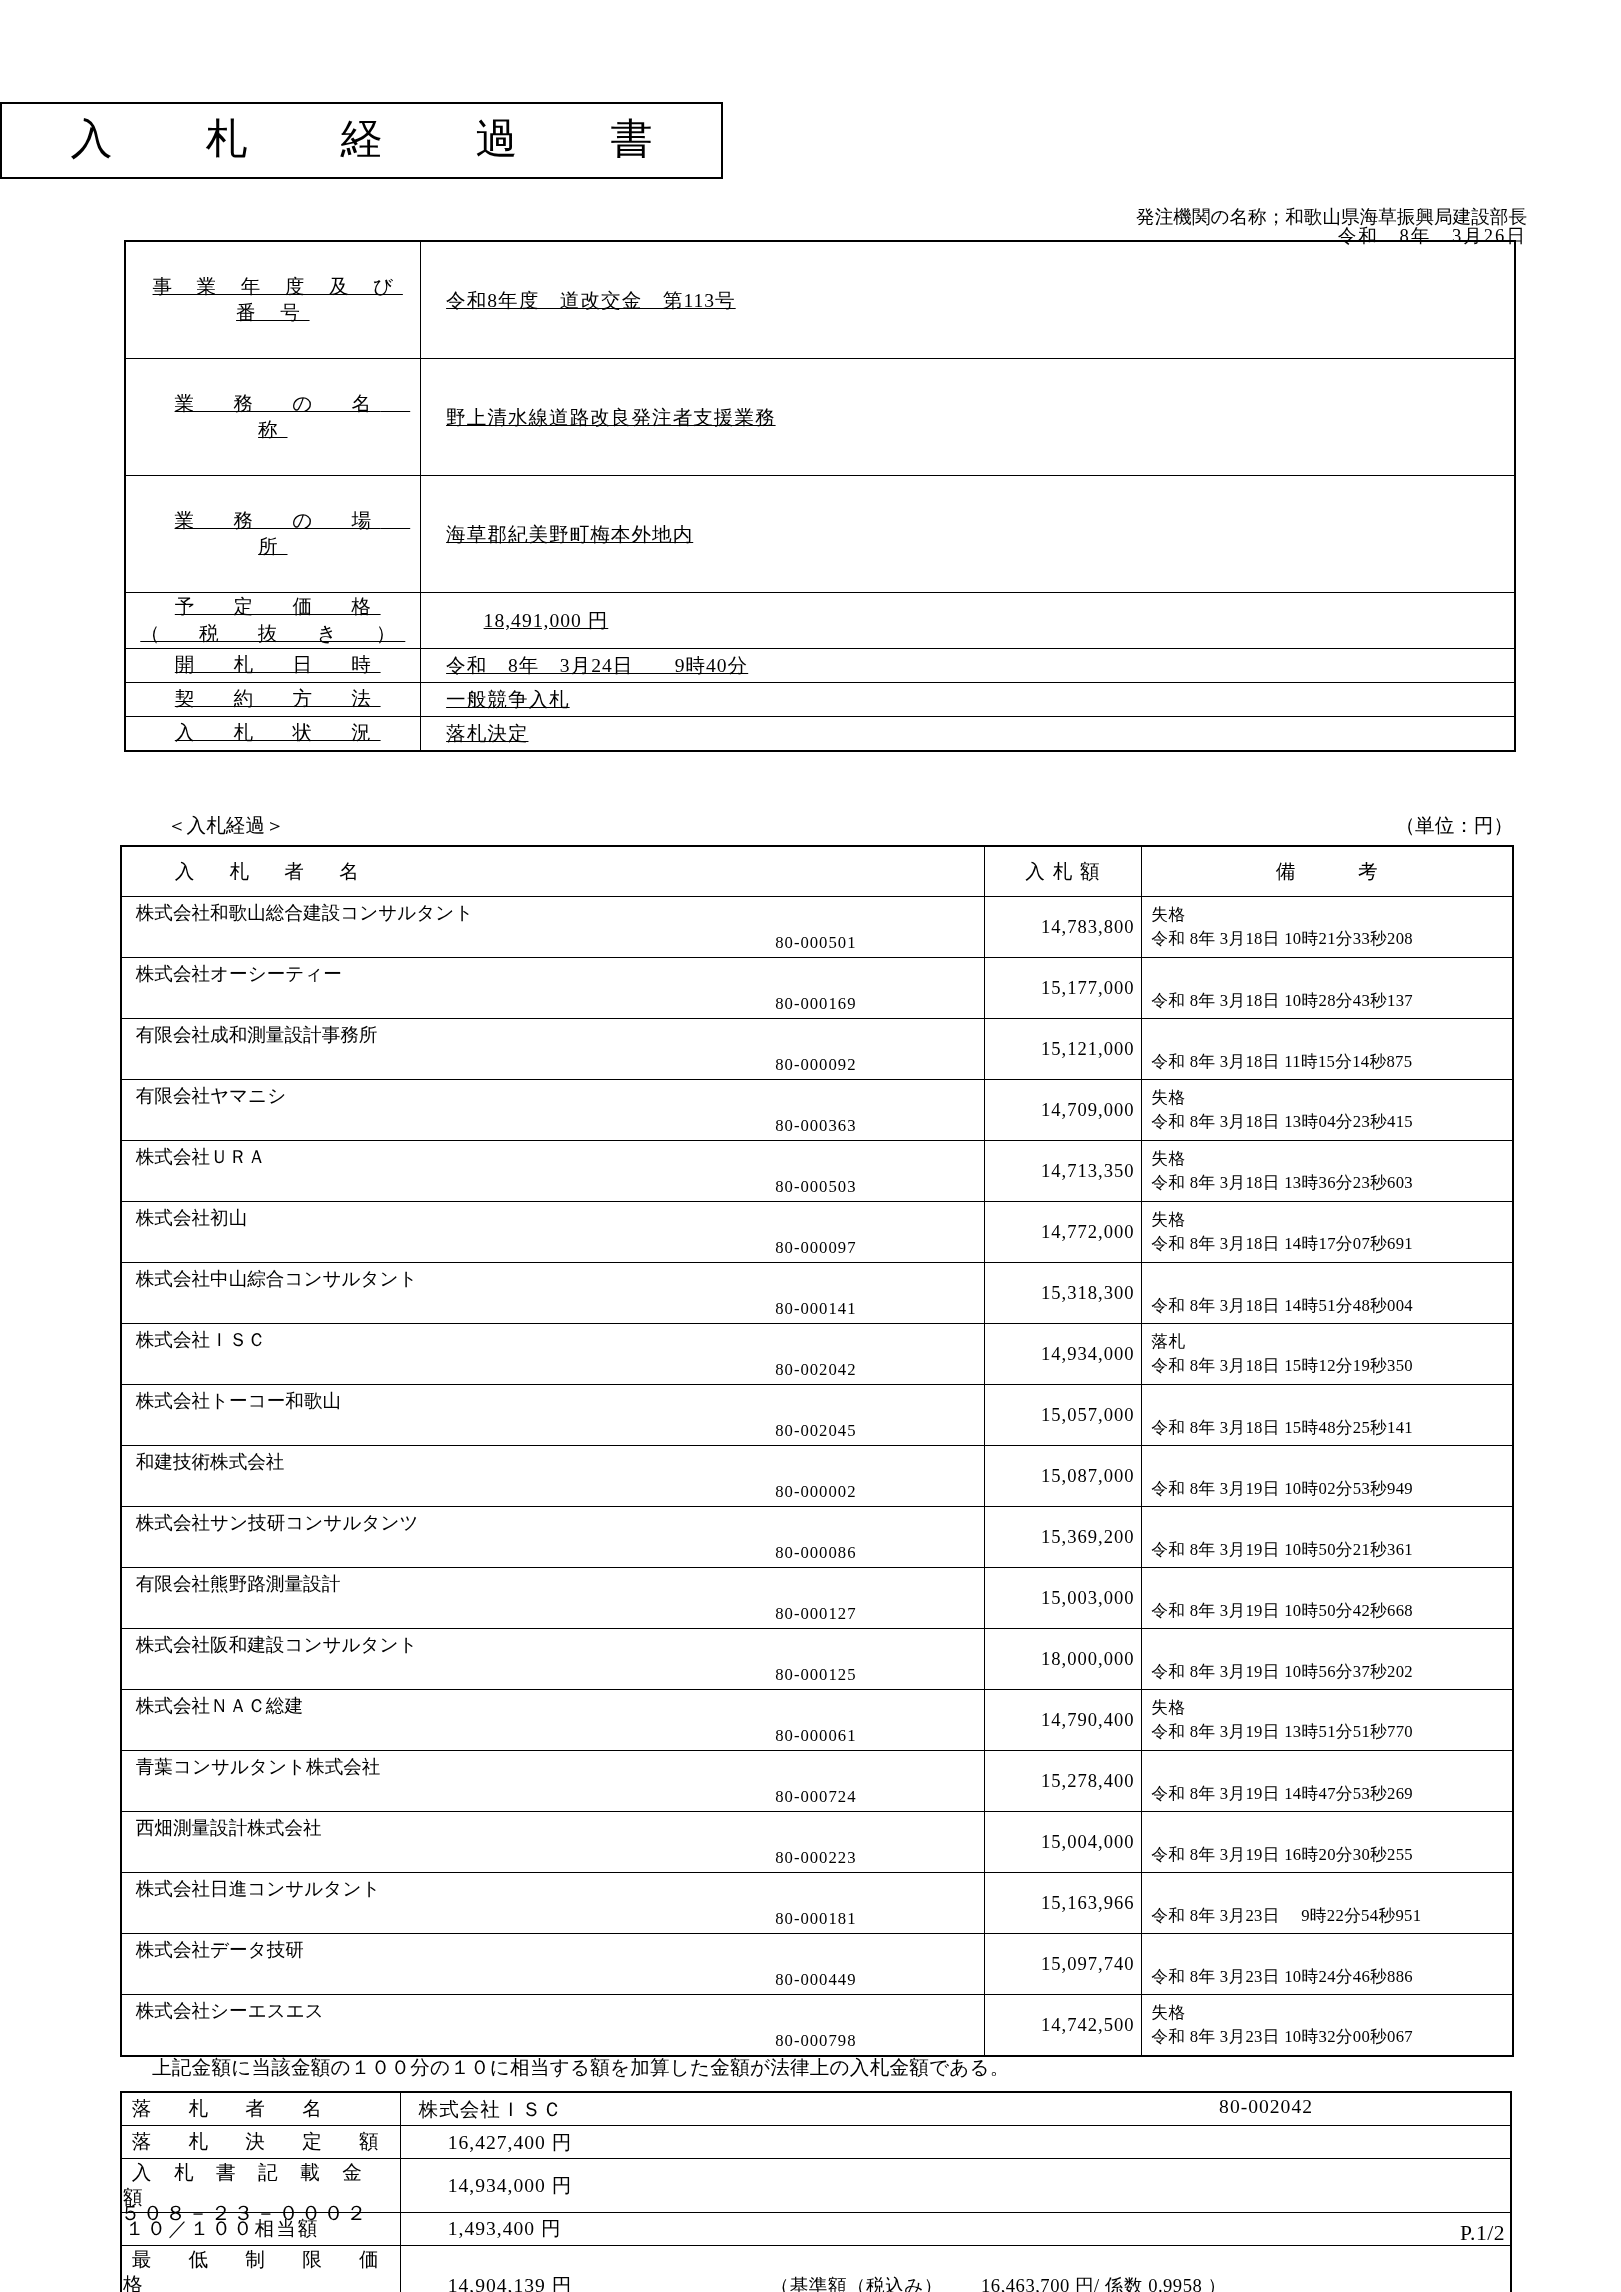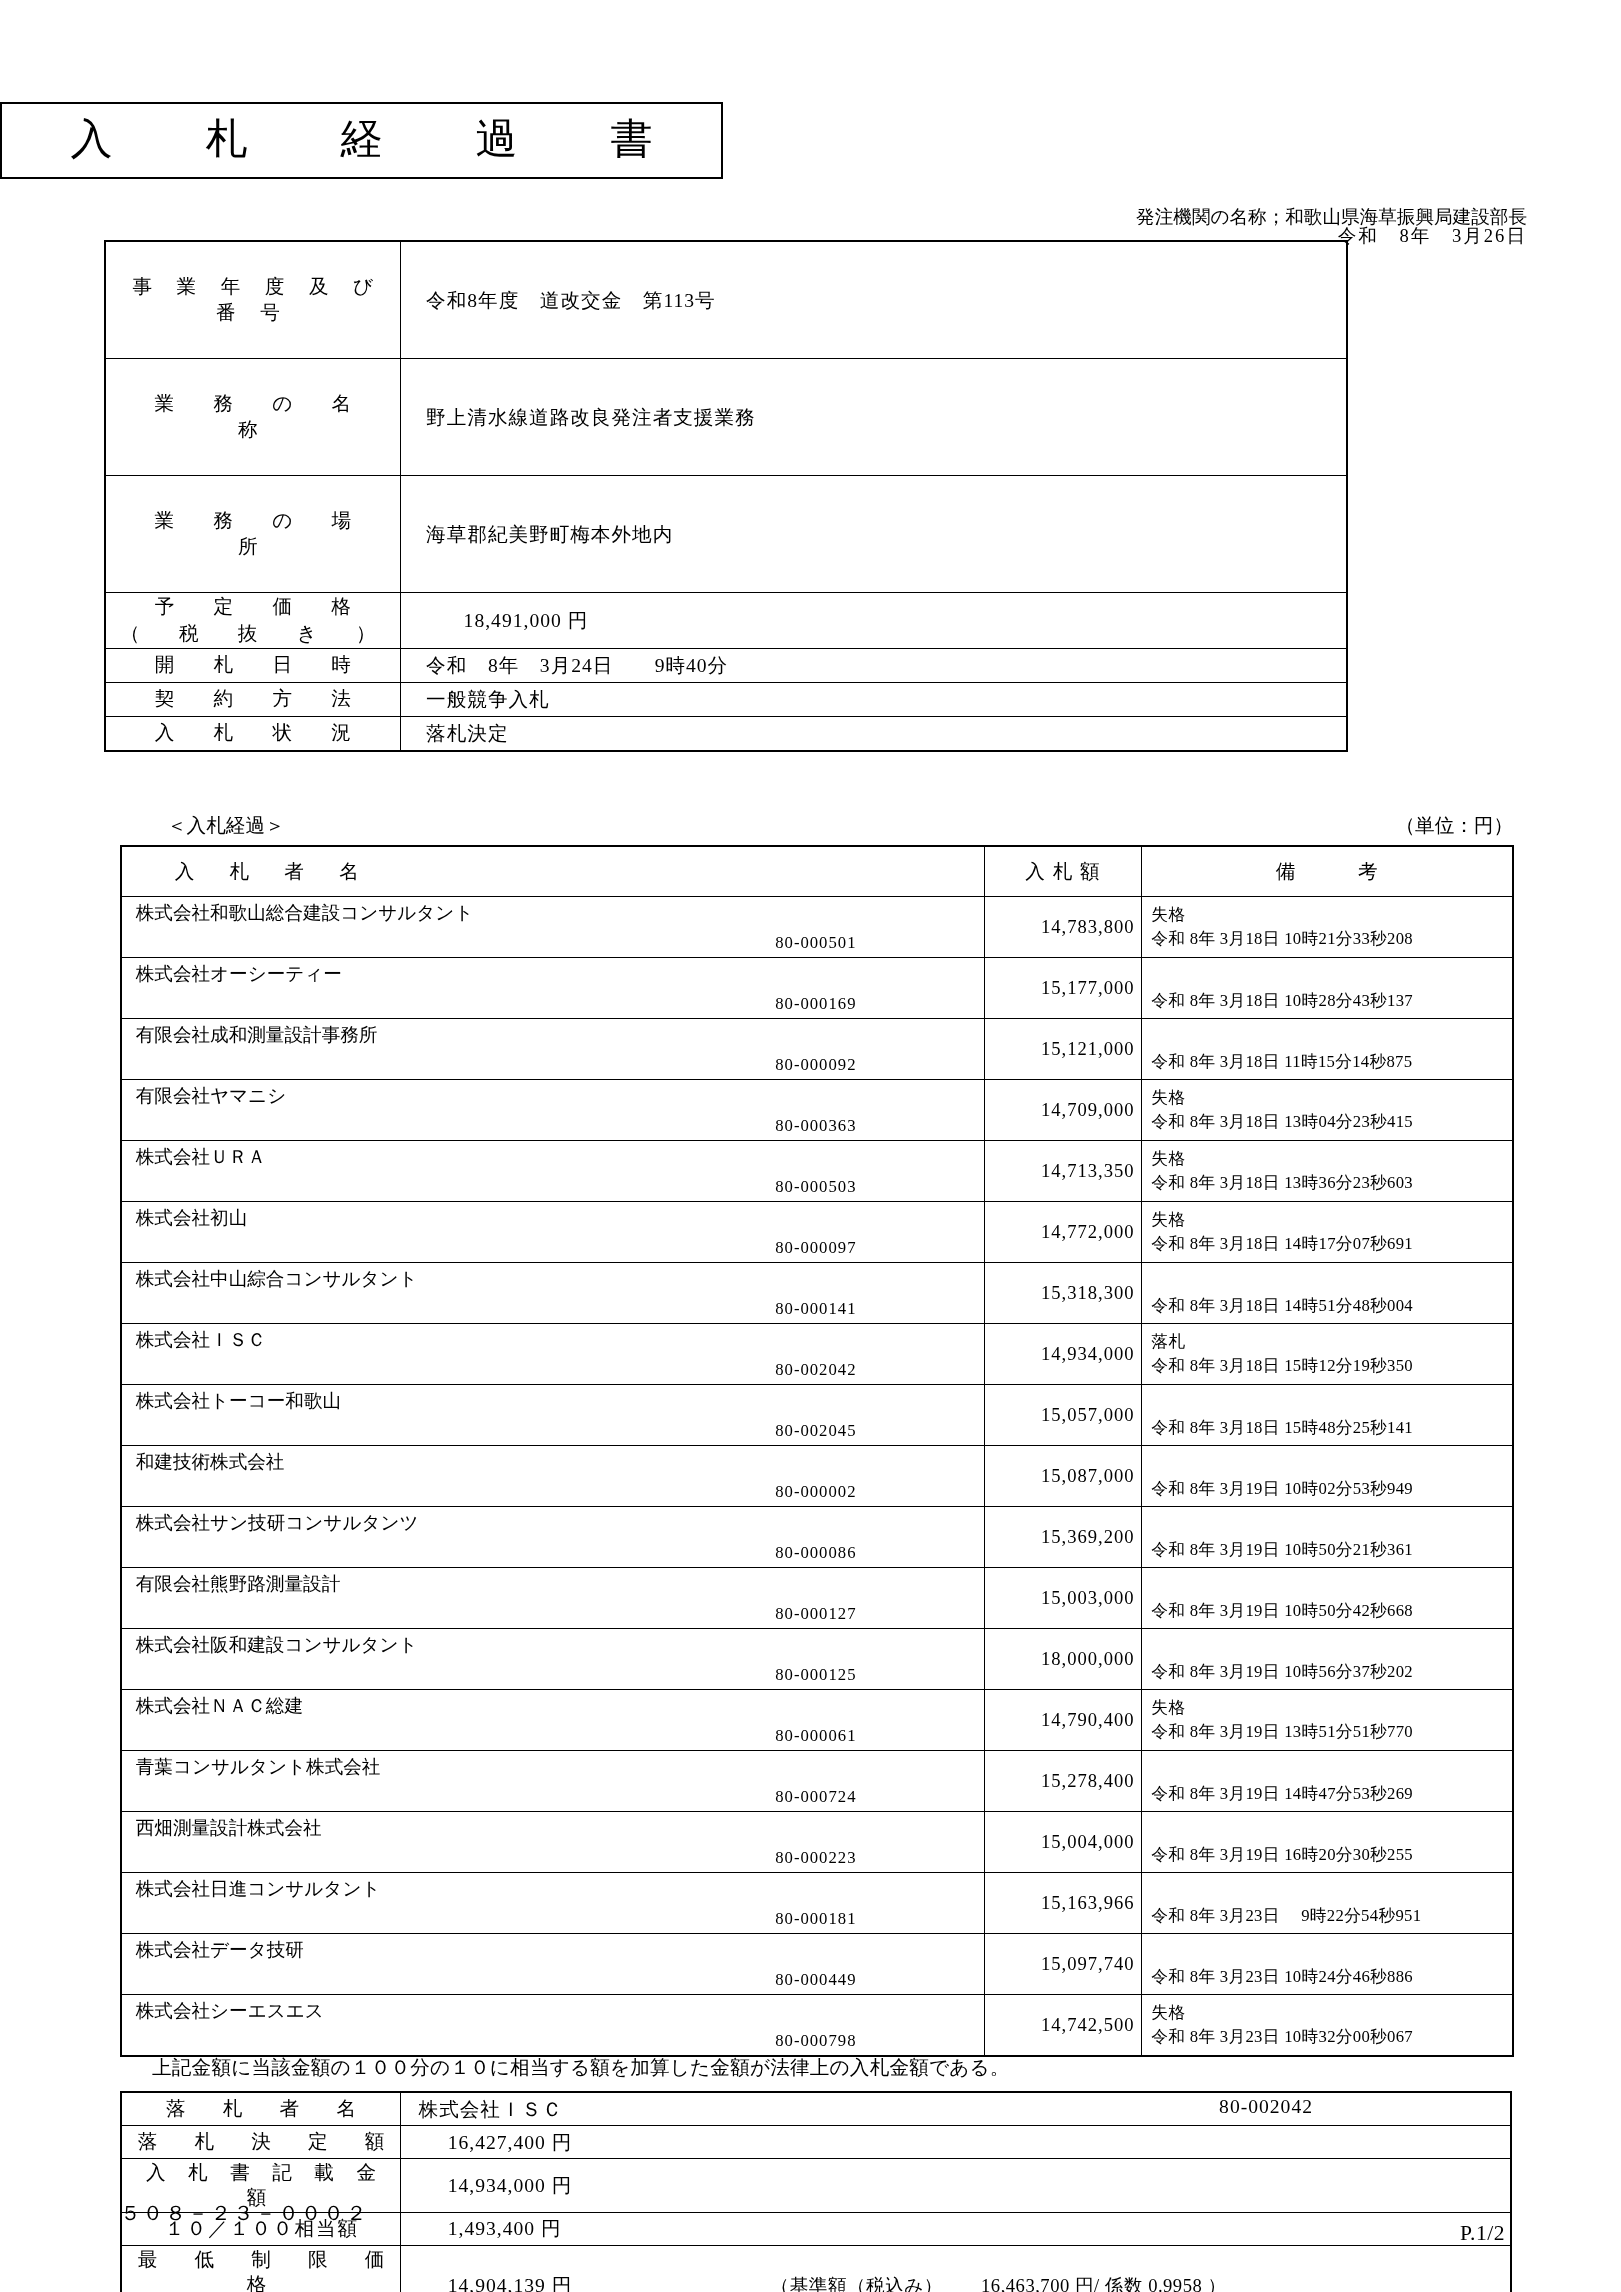--- a/index.html
+++ b/index.html
@@ -53,25 +53,26 @@
     line-height: 1;
     flex-direction: column;
   }
   .subhead .issuer { letter-spacing: 0px; }
   .subhead .issue-date { letter-spacing: 2px; white-space: nowrap; }
 
   
   .info-table {
     position: absolute;
     top: 240px;
-    left: 104px;
-    width: 1244px;
+    left: 124px;
+    width: 1392px;
     border-collapse: collapse;
     table-layout: fixed;
     border: 2.9px solid #000;
+    text-decoration: underline;
   }
   .info-table td {
     border: 1px solid #000;
     font-size: 19.6px;
     padding: 0 9.8px;
     vertical-align: middle;
   }
   .info-table tr.tall td { height: 116px; }
   .info-table tr.mid  td { height: 55px; }
   .info-table tr.short td { height: 33px; }
@@ -197,21 +198,21 @@
   }
   .result-table td {
     border: 1px solid #000;
     font-size: 19.6px;
     vertical-align: middle;
   }
   .result-table tr td { height: 30px; }
   .result-table tr.two td { height: 57px; }
   .result-table td.lbl {
     width: 276px;
-    text-align: center;
+    text-align: left;
     letter-spacing: 8.8px;
     text-indent: 8.8px;
     white-space: pre-line;
     line-height: 1.3;
   }
   .result-table td.lbl.tight { letter-spacing: 2px; text-indent: 2px; }
   .result-table td.val {
     padding-left: 13.7px;
     letter-spacing: 1px;
   }

